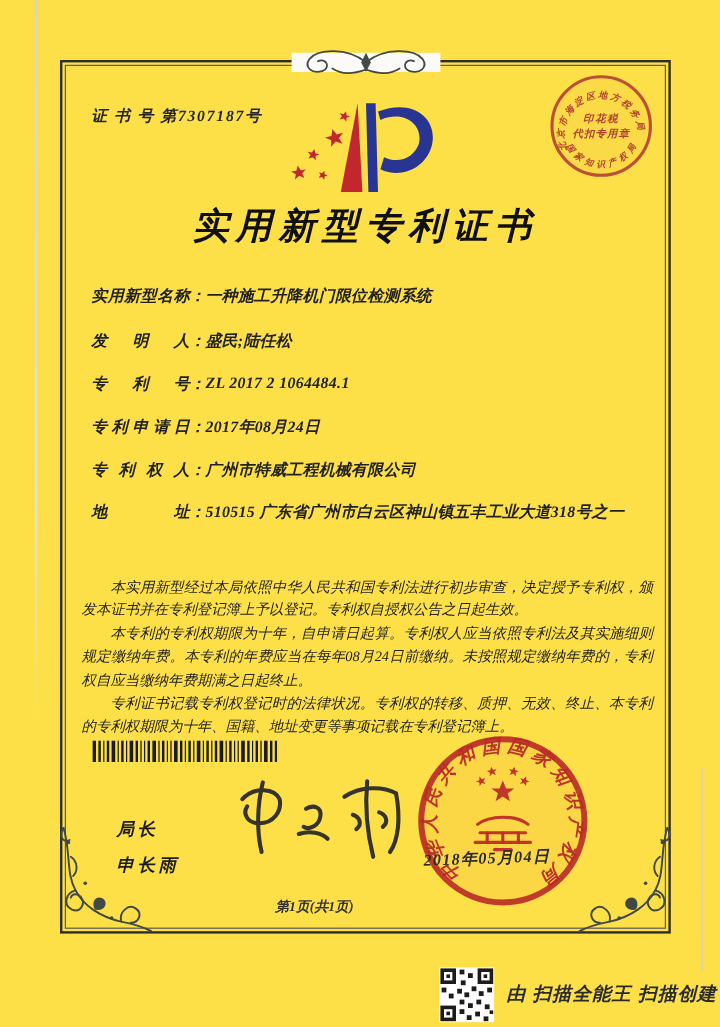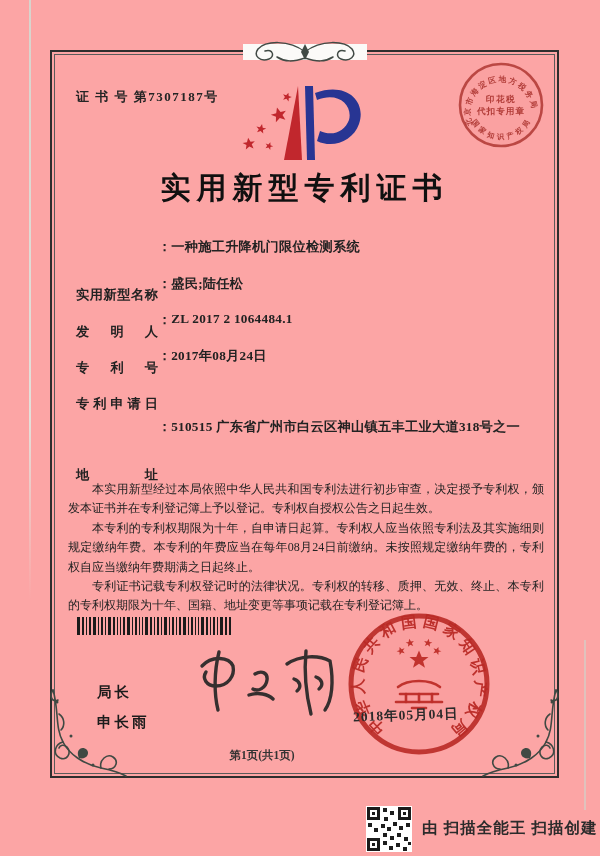--- a/index.html
+++ b/index.html
@@ -1,20 +1,21 @@
 <!DOCTYPE html>
 <html><head>
 <meta charset="utf-8">
 <style>
   html,body{margin:0;padding:0;background:#ffffff;}
   #page{
     position:relative;width:600px;height:856px;overflow:hidden;
-    background:#fca5a5;
+    background:#fde047;
     font-family:"Liberation Serif","DejaVu Serif",serif;
     color:#1e1e1e;
+    font-style:italic;
   }
   
   .scan-edge-left{position:absolute;left:29px;top:0;width:2px;height:600px;
     background:linear-gradient(#d8d3cc,#e4e0da 70%,transparent);}
   .scan-edge-right{position:absolute;left:584px;top:640px;width:2px;height:170px;
     background:#d4cfc8;opacity:.7;}
 
   
   .frame{position:absolute;left:50px;top:50px;width:505px;height:724px;
     border:2.5px solid #2e2e2e;background:transparent;}
@@ -29,21 +30,21 @@
     letter-spacing:1.5px;color:#252525;}
 
   .logo{position:absolute;left:186px;top:32px;}
 
   .title{position:absolute;left:0;top:116px;width:100%;text-align:center;
     font-size:30px;font-weight:900;letter-spacing:6px;color:#101010;}
 
   .field{position:absolute;left:24px;font-size:13.2px;font-weight:600;color:#222;
     white-space:nowrap;}
   .field .lab{display:inline-block;width:82px;text-align:justify;text-align-last:justify;
-    -moz-text-align-last:justify;vertical-align:top;margin-top:48px;}
+    -moz-text-align-last:justify;vertical-align:top;}
   .field .colon{display:inline-block;vertical-align:top;}
   .field .val{display:inline;letter-spacing:.3px;margin-top:29px;}
   .field-addr{white-space:normal;width:458px;line-height:18px;}
   .grant-right{position:absolute;left:300px;top:0;white-space:nowrap;}
 
   .paras{position:absolute;left:16px;top:428px;width:476px;font-size:12px;
     line-height:19.4px;color:#232323;text-align:justify;}
   .paras p{margin:0;text-indent:2em;font-weight:500;}
 
   .barcode{position:absolute;left:25px;top:565px;}
@@ -133,20 +134,23 @@
       <span class="lab">实用新型名称</span><span class="colon">：</span><span class="val">一种施工升降机门限位检测系统</span>
     </div>
     <div class="field" style="top:223px">
       <span class="lab">发明人</span><span class="colon">：</span><span class="val">盛民;陆任松</span>
     </div>
     <div class="field" style="top:259px">
       <span class="lab">专利号</span><span class="colon">：</span><span class="val">ZL 2017 2 1064484.1</span>
     </div>
     <div class="field" style="top:295px">
       <span class="lab">专利申请日</span><span class="colon">：</span><span class="val">2017年08月24日</span>
+    </div>
+    <div class="field" style="top:331px">
+      <span class="lab">专利权人</span><span class="colon">：</span><span class="val">广州市特威工程机械有限公司</span>
     </div>
     <div class="field field-addr" style="top:366px">
       <span class="lab">地址</span><span class="colon">：</span><span class="val">510515 广东省广州市白云区神山镇五丰工业大道318号之一</span>
     </div>
 
     <div class="paras">
       <p>本实用新型经过本局依照中华人民共和国专利法进行初步审查，决定授予专利权，颁发本证书并在专利登记簿上予以登记。专利权自授权公告之日起生效。</p>
       <p>本专利的专利权期限为十年，自申请日起算。专利权人应当依照专利法及其实施细则规定缴纳年费。本专利的年费应当在每年08月24日前缴纳。未按照规定缴纳年费的，专利权自应当缴纳年费期满之日起终止。</p>
       <p>专利证书记载专利权登记时的法律状况。专利权的转移、质押、无效、终止、本专利的专利权期限为十年、国籍、地址变更等事项记载在专利登记簿上。</p>
     </div>

